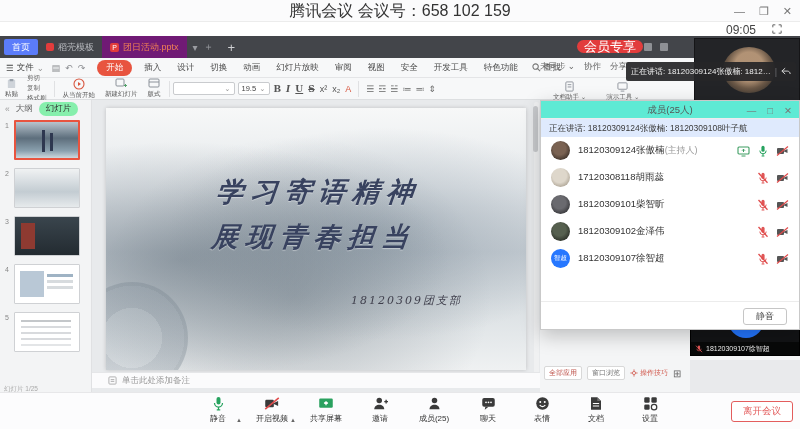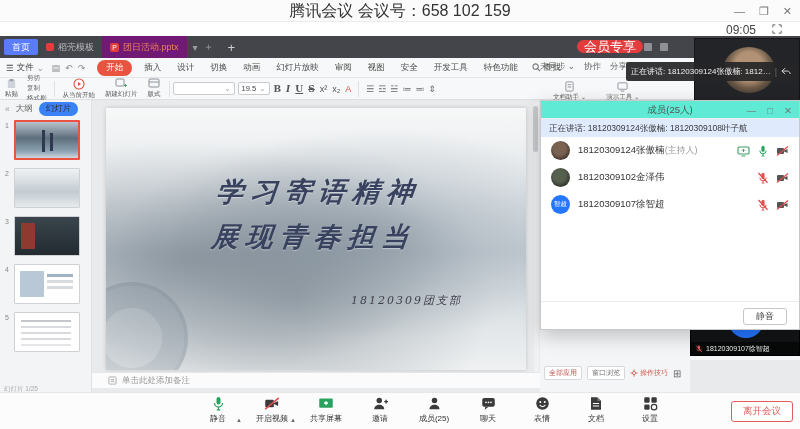--- a/index.html
+++ b/index.html
@@ -45,21 +45,21 @@
   .tool-sep { width:1px; height:16px; background:#e0e1e3; margin:0 3px; }
   .combo { height:13px; border:1px solid #c9cbce; background:#fff; border-radius:2px; display:flex; align-items:center; justify-content:space-between; padding:0 3px; color:#444; font-size:7.5px; }
   .fmt-row { display:flex; gap:5px; align-items:center; font-size:9px; color:#555; padding:0 4px; }
   .fmt-row b { font-family:"DejaVu Serif", serif; }
   .align-glyphs { display:flex; gap:4px; font-size:9px; color:#666; padding:0 4px; letter-spacing:0; }
   #tool-right { position:absolute; left:548px; top:45px; display:flex; gap:10px; z-index:6; }
 
   
   #slide-panel { left:0; top:64px; width:92px; height:292px; background:#f3f4f5; border-right:1px solid #e0e1e3; }
   #panel-head { display:flex; align-items:center; gap:6px; height:17px; padding-left:5px; font-size:8.5px; color:#666; }
-  #slides-pill { background:#3b82f6; border-radius:8px; padding:1px 7px; color:#333; }
+  #slides-pill { background:#86efac; border-radius:8px; padding:1px 7px; color:#333; }
   .thumb-row { position:absolute; left:0; width:92px; height:44px; display:flex; }
   .thumb-num { width:14px; text-align:center; font-size:7px; color:#888; padding-top:2px; }
   .thumb { width:66px; height:40px; background:#fff; border:1px solid #cfd1d4; border-radius:1px; overflow:hidden; position:relative; }
   .thumb.sel { border:2px solid #e8543f; }
   .t1 { background:linear-gradient(180deg,#b8c4cd 0%,#5d6e7c 45%,#8aa0ae 80%,#cdd8de 100%); }
   .t1:before, .t1:after { content:""; position:absolute; top:8px; width:3px; height:22px; background:#2e3850; left:26px; }
   .t1:after { left:34px; height:18px; top:11px; }
   .t2 { background:linear-gradient(180deg,#f0f2f3 0%,#c3ccd2 60%,#e6eaec 100%); }
   .t3 { background:linear-gradient(180deg,#3a454d 0%,#232b31 100%); }
   .t3:before { content:""; position:absolute; left:6px; top:6px; width:14px; height:26px; background:#8e3a31; }
@@ -402,21 +402,55 @@
           <path d="M6 8.8v2M4.6 11h2.8" stroke="currentColor"></path>
         </svg>
       <svg width="13" height="12" viewBox="0 0 13 12">
           <rect x="1" y="3" width="7" height="6" rx="1" fill="#555"></rect>
           <path d="M8 5.5 11.5 4v4L8 6.5z" fill="#555"></path>
           <line x1="1" y1="10.5" x2="12" y2="1.5" stroke="#e04b4b" stroke-width="1.2"></line>
         </svg>
     </div>
   </div>
 
-
+  <div class="m-row">
+    <div class="m-avatar av3"></div>
+    <span class="m-name"><span>17120308118胡雨蕊</span></span>
+    <div class="m-icons">
+      <svg width="12" height="12" viewBox="0 0 12 12" style="color:#e05656;">
+          <rect x="4.4" y="0.8" width="3.2" height="6" rx="1.6" fill="currentColor"></rect>
+          <path d="M2.8 5.6a3.2 3.2 0 0 0 6.4 0" fill="none" stroke="currentColor"></path>
+          <path d="M6 8.8v2M4.6 11h2.8" stroke="currentColor"></path>
+          <line x1="1.5" y1="1" x2="10.5" y2="10.8" stroke="#e04b4b" stroke-width="1.3"></line>
+        </svg>
+      <svg width="13" height="12" viewBox="0 0 13 12">
+          <rect x="1" y="3" width="7" height="6" rx="1" fill="#555"></rect>
+          <path d="M8 5.5 11.5 4v4L8 6.5z" fill="#555"></path>
+          <line x1="1" y1="10.5" x2="12" y2="1.5" stroke="#e04b4b" stroke-width="1.2"></line>
+        </svg>
+    </div>
+  </div>
+
+  <div class="m-row">
+    <div class="m-avatar av4"></div>
+    <span class="m-name"><span>18120309101柴智昕</span></span>
+    <div class="m-icons">
+      <svg width="12" height="12" viewBox="0 0 12 12" style="color:#e05656;">
+          <rect x="4.4" y="0.8" width="3.2" height="6" rx="1.6" fill="currentColor"></rect>
+          <path d="M2.8 5.6a3.2 3.2 0 0 0 6.4 0" fill="none" stroke="currentColor"></path>
+          <path d="M6 8.8v2M4.6 11h2.8" stroke="currentColor"></path>
+          <line x1="1.5" y1="1" x2="10.5" y2="10.8" stroke="#e04b4b" stroke-width="1.3"></line>
+        </svg>
+      <svg width="13" height="12" viewBox="0 0 13 12">
+          <rect x="1" y="3" width="7" height="6" rx="1" fill="#555"></rect>
+          <path d="M8 5.5 11.5 4v4L8 6.5z" fill="#555"></path>
+          <line x1="1" y1="10.5" x2="12" y2="1.5" stroke="#e04b4b" stroke-width="1.2"></line>
+        </svg>
+    </div>
+  </div>
 
   <div class="m-row">
     <div class="m-avatar av5"></div>
     <span class="m-name"><span>18120309102金泽伟</span></span>
     <div class="m-icons">
       <svg width="12" height="12" viewBox="0 0 12 12" style="color:#e05656;">
           <rect x="4.4" y="0.8" width="3.2" height="6" rx="1.6" fill="currentColor"></rect>
           <path d="M2.8 5.6a3.2 3.2 0 0 0 6.4 0" fill="none" stroke="currentColor"></path>
           <path d="M6 8.8v2M4.6 11h2.8" stroke="currentColor"></path>
           <line x1="1.5" y1="1" x2="10.5" y2="10.8" stroke="#e04b4b" stroke-width="1.3"></line>

